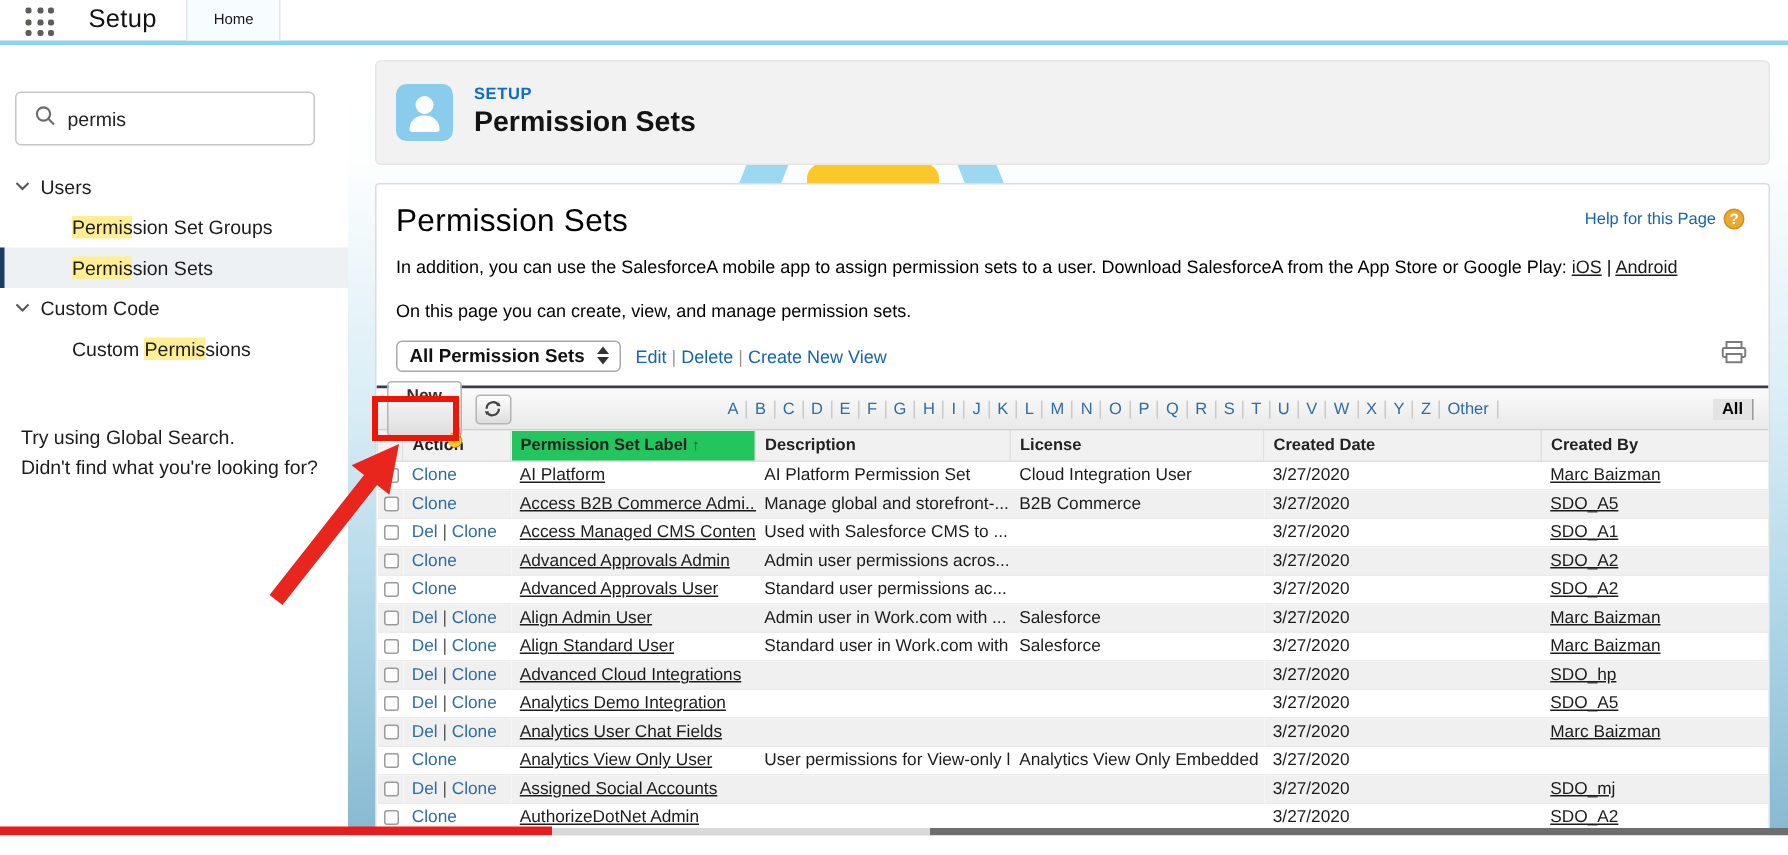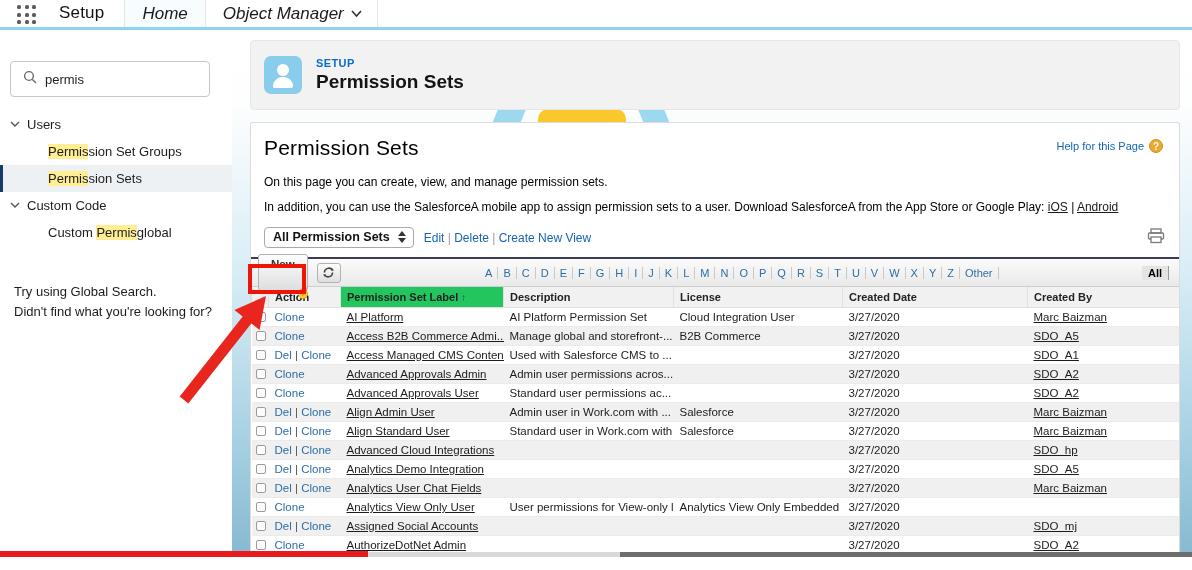--- a/index.html
+++ b/index.html
@@ -6,21 +6,21 @@
   html,body { background:#ffffff; }
   body { font-family:"Liberation Sans", sans-serif; }
   #page { position:relative; width:1192px; height:557px; overflow:hidden; background:#fff; }
 
   
   .topbar { position:relative; height:30px; background:#fff; display:flex; align-items:stretch; border-bottom:3px solid #8ed4ee; z-index:10; }
   .waffle { width:20px; height:20px; margin:5px 0 0 17px; display:grid; grid-template-columns:repeat(3,1fr); gap:2.5px; cursor:pointer; }
   .waffle span { width:4px; height:4px; background:#5f5d59; border-radius:1.5px; }
   .appname { font-size:17px; color:#121212; margin:3px 0 0 22px; letter-spacing:.2px; }
   .tabs { display:flex; margin-left:20px; }
-  .tab { display:flex; align-items:center; gap:7px; padding:0 17px; font-size:17px; color:#1a1a1a; border-left:1px solid #e6e6e6; cursor:pointer;font-style:italic; }
+  .tab { display:flex; align-items:center; gap:7px; padding:0 17px; font-size:10px; color:#1a1a1a; border-left:1px solid #e6e6e6; cursor:pointer; }
   .tab:last-child { border-right:1px solid #e6e6e6; }
   .tab.home { background:#f7fcff; }
   .chev { width:9px; height:9px; display:inline-block; }
   .chev svg { display:block; }
 
   
   .layout { position:relative; display:flex; height:537px; }
 
   
   .sidebar { position:relative; width:232px; background:#fff; z-index:5; padding-top:31px; flex:0 0 232px; }
@@ -122,28 +122,20 @@
         <span></span>
         <span></span>
         <span></span>
         <span></span>
     </div>
     <div class="appname">Setup</div>
     <div class="tabs">
       <div class="tab home">
         <span>Home</span>
       </div>
-      <div class="tab">
-        <span>Object Manager</span>
-        <span class="chev">
-          <svg width="11" height="9" viewBox="0 0 11 9">
-              <polyline points="1,2 5.5,7 10,2" fill="none" stroke="#333" stroke-width="1.6"></polyline>
-            </svg>
-        </span>
-      </div>
     </div>
   </div>
 
   <div class="layout">
 
     <div class="sidebar">
       <div class="searchbox">
         <span class="sicon">
           <svg width="14" height="14" viewBox="0 0 14 14">
               <circle cx="6" cy="6" r="4.4" fill="none" stroke="#6b6b6b" stroke-width="1.4"></circle>
@@ -170,21 +162,21 @@
         </div>
         <div class="tree-section">
           <span class="chev">
             <svg width="10" height="8" viewBox="0 0 10 8">
                 <polyline points="1,2 5,6 9,2" fill="none" stroke="#555" stroke-width="1.4"></polyline>
               </svg>
           </span>
           <span>Custom Code</span>
         </div>
         <div class="tree-child">
-          <span>Custom </span><span class="hl">Permis</span><span>global</span>
+          <span>Custom </span><span class="hl">Permis</span><span>sions</span>
         </div>
       </div>
 
       <div class="side-footer">
         <div>Try using Global Search.</div>
         <div>Didn't find what you're looking for?</div>
       </div>
     </div>
 
     <div class="main">
@@ -207,22 +199,22 @@
       <div class="content-card">
 
         <div class="title-row">
           <div class="page-title">Permission Sets</div>
           <div class="help-wrap">
             <a class="help-link">Help for this Page</a>
             <span class="help-q">?</span>
           </div>
         </div>
 
+        <div class="intro p2"><span>In addition, you can use the SalesforceA mobile app to assign permission sets to a user. Download SalesforceA from the App Store or Google Play: </span><a>iOS</a><span> | </span><a>Android</a></div>
         <div class="intro p1">On this page you can create, view, and manage permission sets.</div>
-        <div class="intro p2"><span>In addition, you can use the SalesforceA mobile app to assign permission sets to a user. Download SalesforceA from the App Store or Google Play: </span><a>iOS</a><span> | </span><a>Android</a></div>
 
         <div class="view-row">
           <div class="view-select">
             <span>All Permission Sets</span>
             <span class="updown">
                 <i class="u"></i>
                 <i class="d"></i>
               </span>
           </div>
           <div class="view-links">

